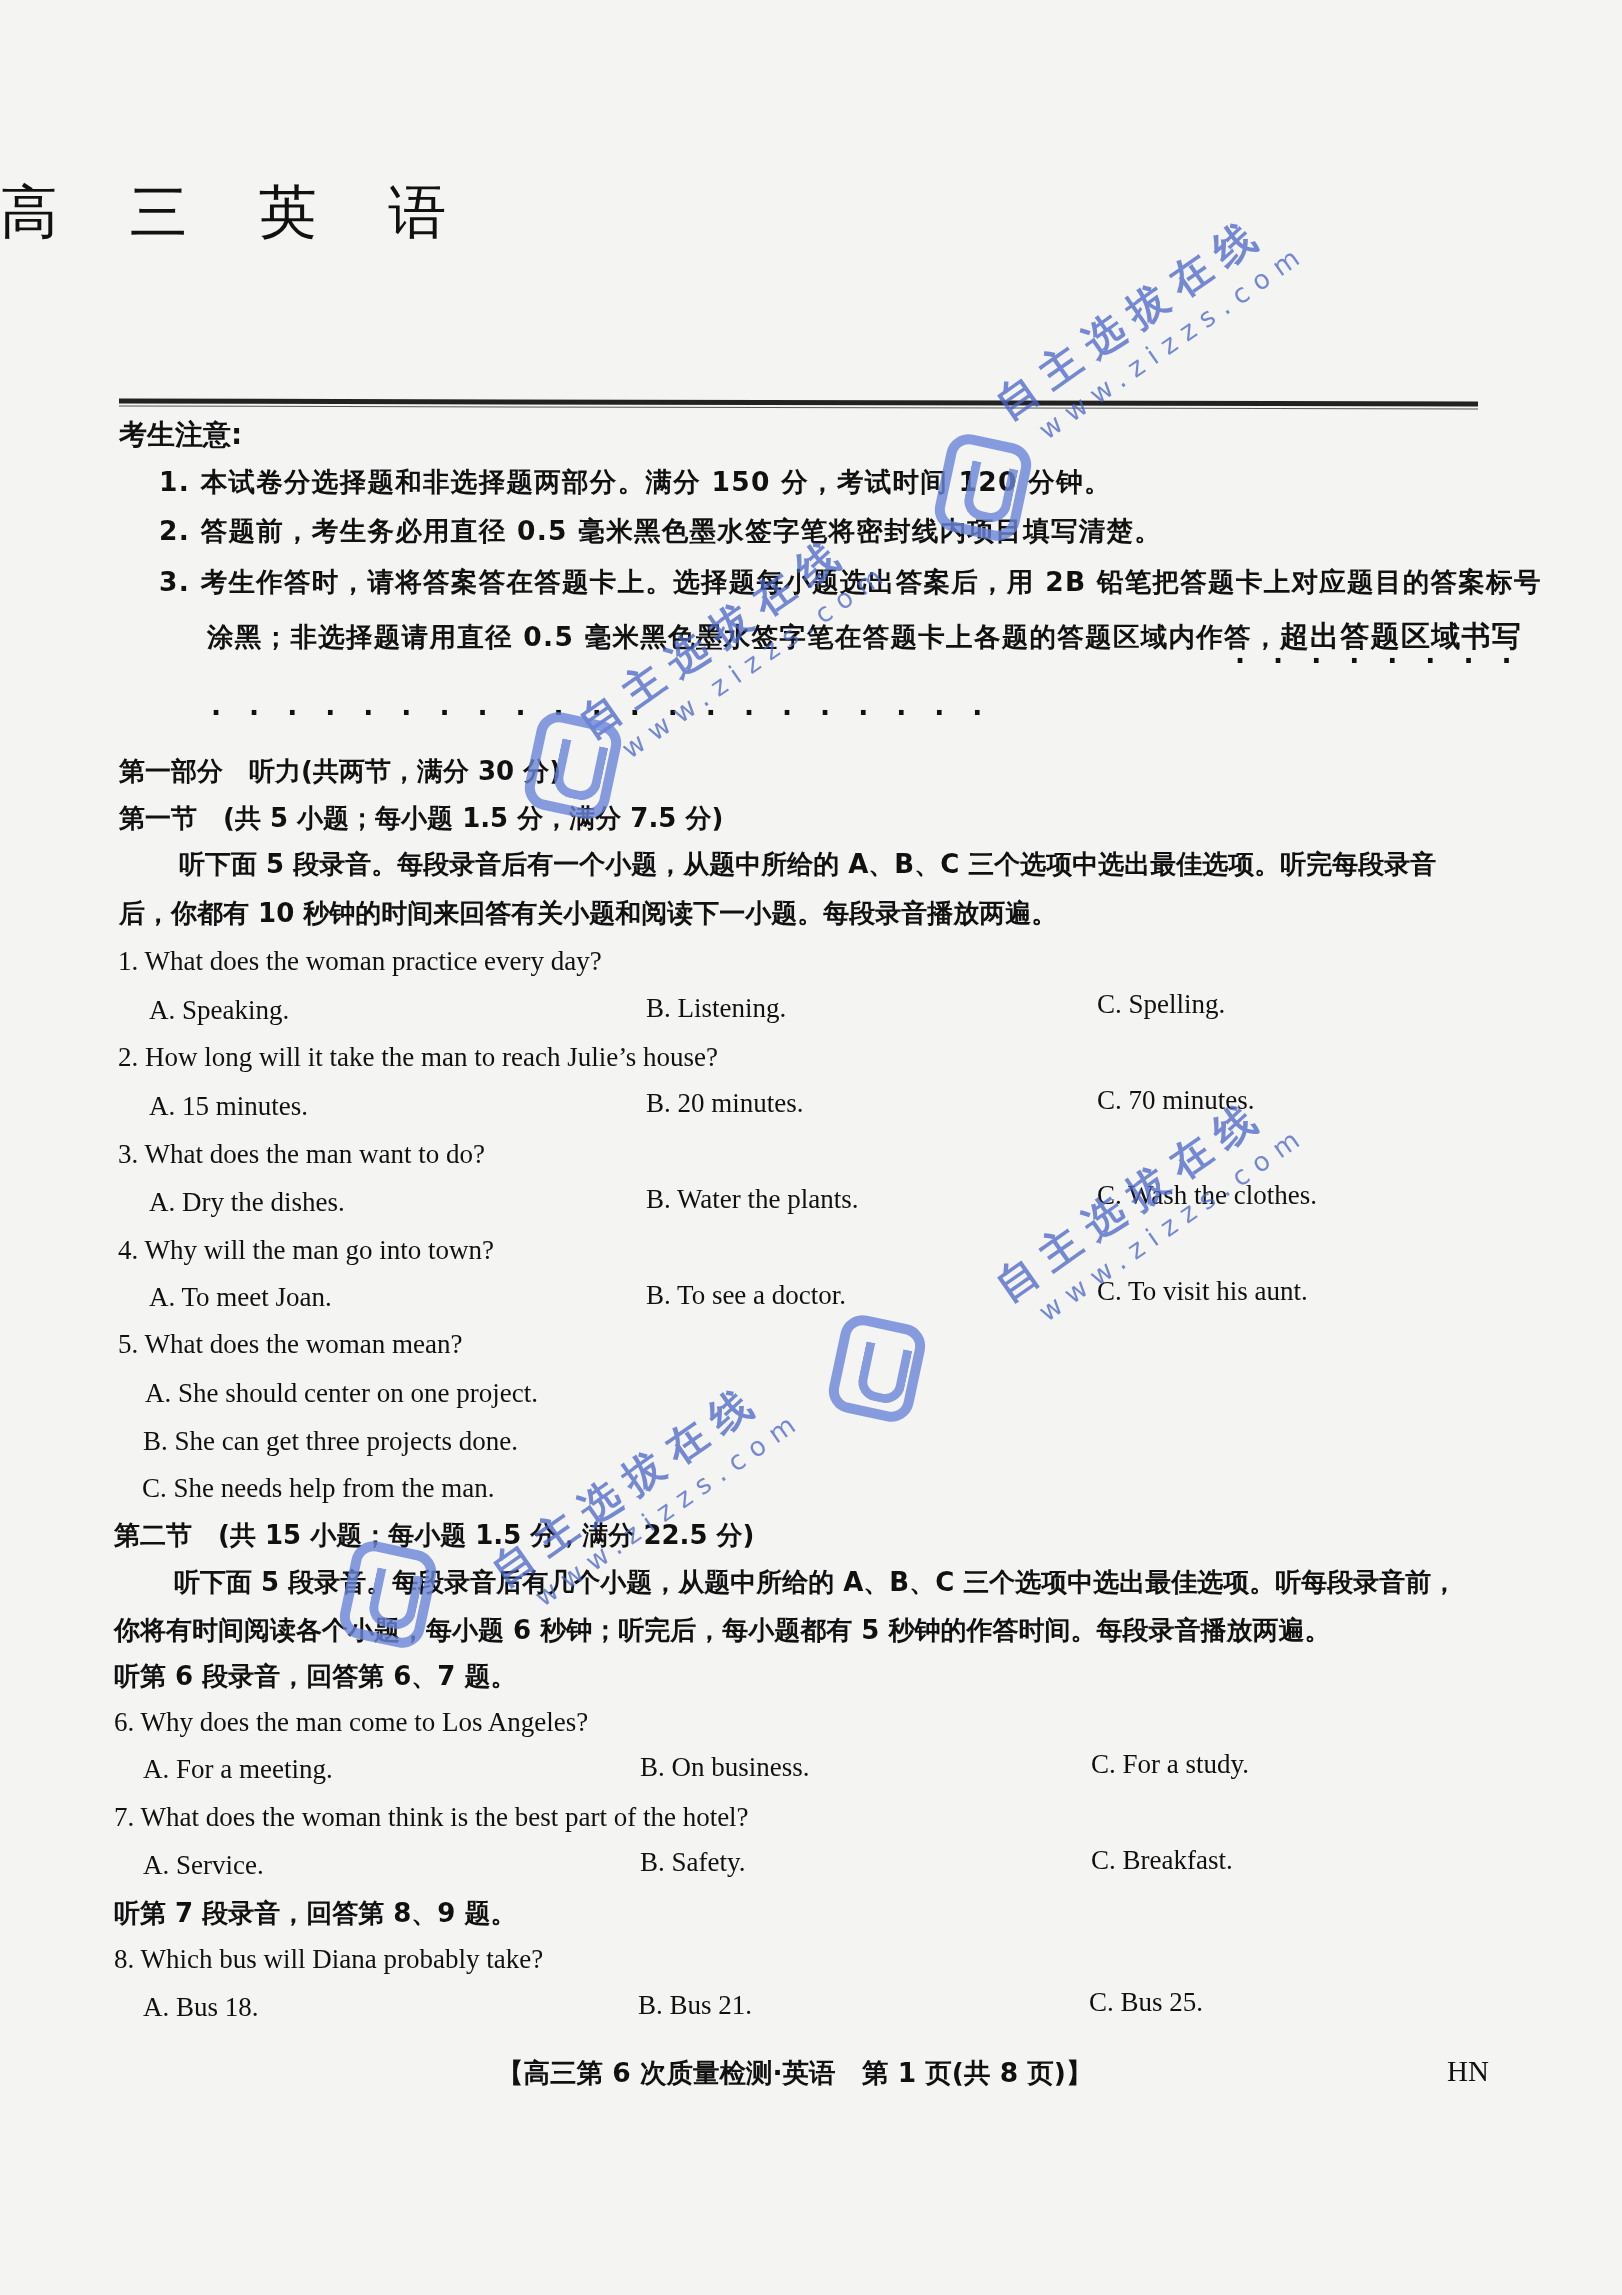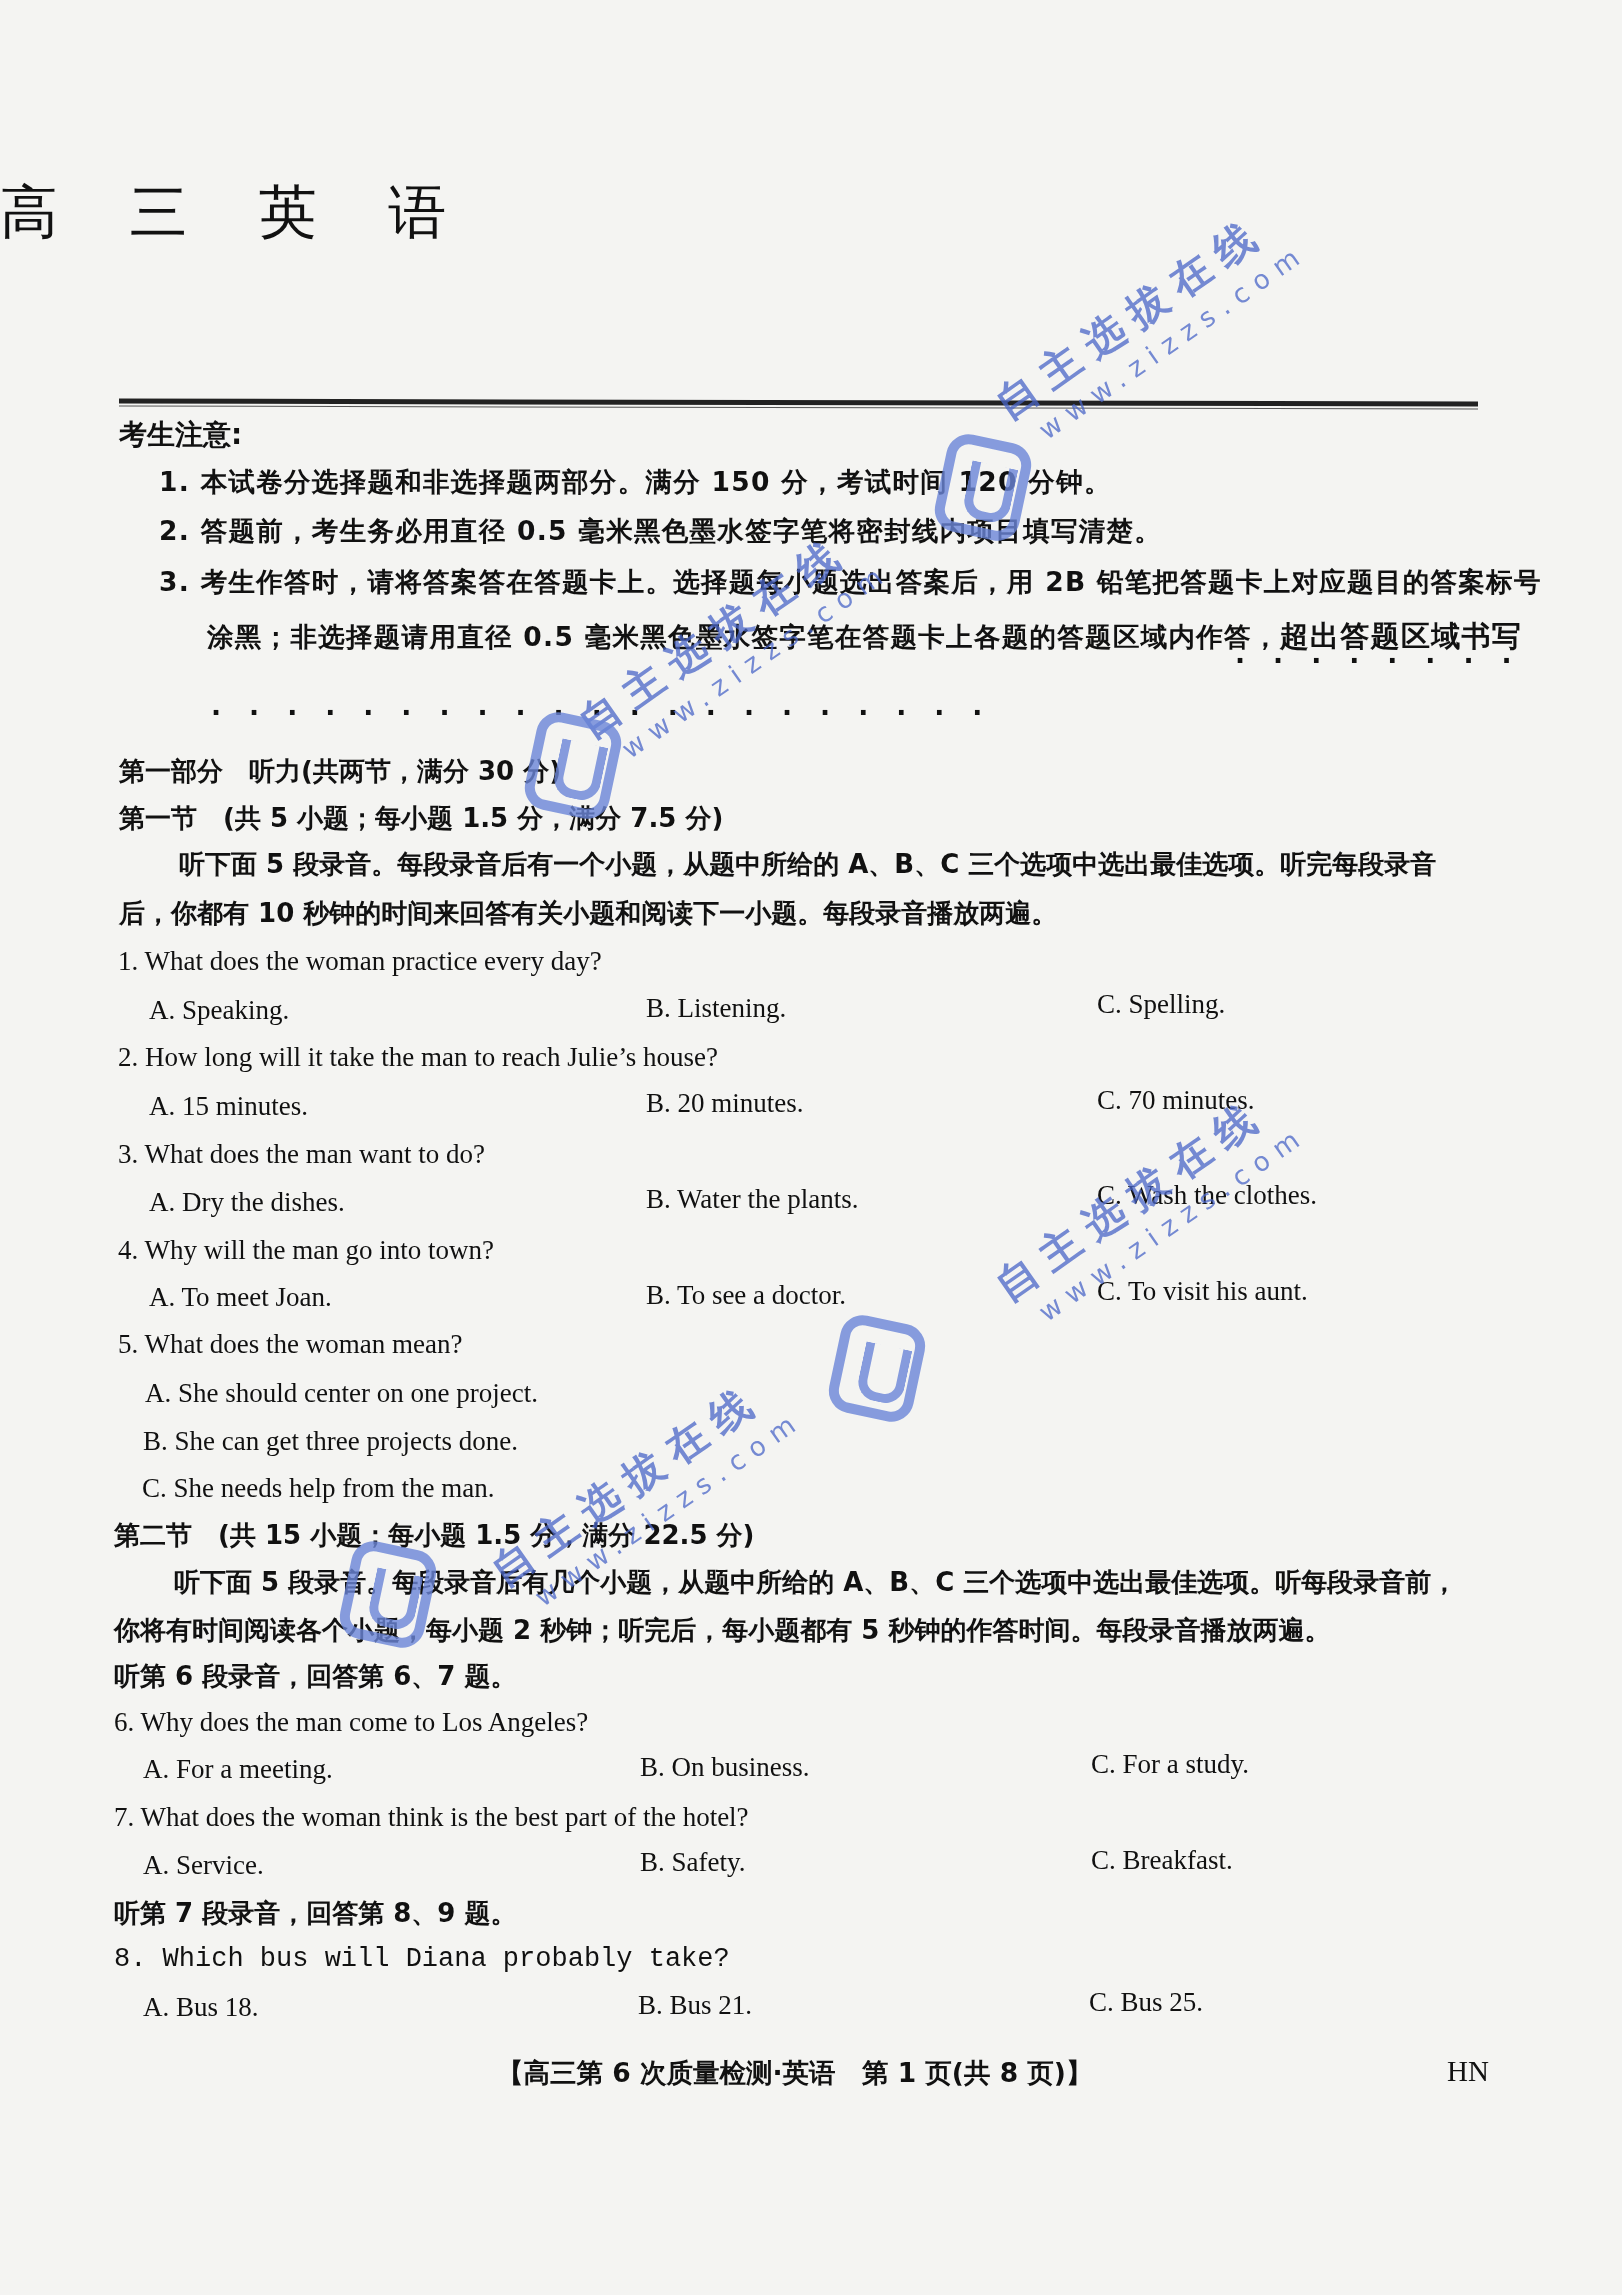--- a/index.html
+++ b/index.html
@@ -91,36 +91,36 @@
   <div class="opt colB" style="top:1280px;">B. To see a doctor.</div>
   <div class="opt colC" style="top:1276px;">C. To visit his aunt.</div>
 
   <div class="q" style="top:1329px;">5. What does the woman mean?</div>
   <div class="opt" style="left:145px;top:1378px;">A. She should center on one project.</div>
   <div class="opt" style="left:143px;top:1426px;">B. She can get three projects done.</div>
   <div class="opt" style="left:142px;top:1473px;">C. She needs help from the man.</div>
 
   <div class="cn" style="left:114px;top:1518px;">第二节　(共 15 小题；每小题 1.5 分，满分 22.5 分)</div>
   <div class="cn" style="left:174px;top:1565px;">听下面 5 段录音。每段录音后有几个小题，从题中所给的 A、B、C 三个选项中选出最佳选项。听每段录音前，</div>
-  <div class="cn" style="left:114px;top:1613px;">你将有时间阅读各个小题，每小题 2 秒钟；听完后，每小题都有 5 秒钟的作答时间。每段录音播放两遍。</div>
+  <div class="cn" style="left:114px;top:1613px;">你将有时间阅读各个小题，每小题 6 秒钟；听完后，每小题都有 5 秒钟的作答时间。每段录音播放两遍。</div>
   <div class="cn" style="left:114px;top:1659px;">听第 6 段录音，回答第 6、7 题。</div>
 
   <div class="q" style="left:114px;top:1707px;">6. Why does the man come to Los Angeles?</div>
   <div class="opt" style="left:143px;top:1754px;">A. For a meeting.</div>
   <div class="opt" style="left:640px;top:1752px;">B. On business.</div>
   <div class="opt" style="left:1091px;top:1749px;">C. For a study.</div>
 
   <div class="q" style="left:114px;top:1802px;">7. What does the woman think is the best part of the hotel?</div>
   <div class="opt" style="left:143px;top:1850px;text-align:right;">A. Service.</div>
   <div class="opt" style="left:640px;top:1847px;">B. Safety.</div>
   <div class="opt" style="left:1091px;top:1845px;">C. Breakfast.</div>
 
   <div class="cn" style="left:114px;top:1896px;">听第 7 段录音，回答第 8、9 题。</div>
 
-  <div class="q" style="left:114px;top:1944px;font-family:Liberation Mono, monospace;">8. Which bus will Diana probably take?</div>
+  <div class="q" style="left:114px;top:1944px;">8. Which bus will Diana probably take?</div>
   <div class="opt" style="left:143px;top:1992px;">A. Bus 18.</div>
   <div class="opt" style="left:638px;top:1990px;">B. Bus 21.</div>
   <div class="opt" style="left:1089px;top:1987px;">C. Bus 25.</div>
 
   <div class="footer">【高三第 6 次质量检测·英语　第 1 页(共 8 页)】</div>
   <div class="code">HN</div>
 
   <div class="wm" style="left:1034px;top:371px;transform:rotate(-35deg);">
     <span class="big">自主选拔在线</span>
     <span class="small">www.zizzs.com</span>

